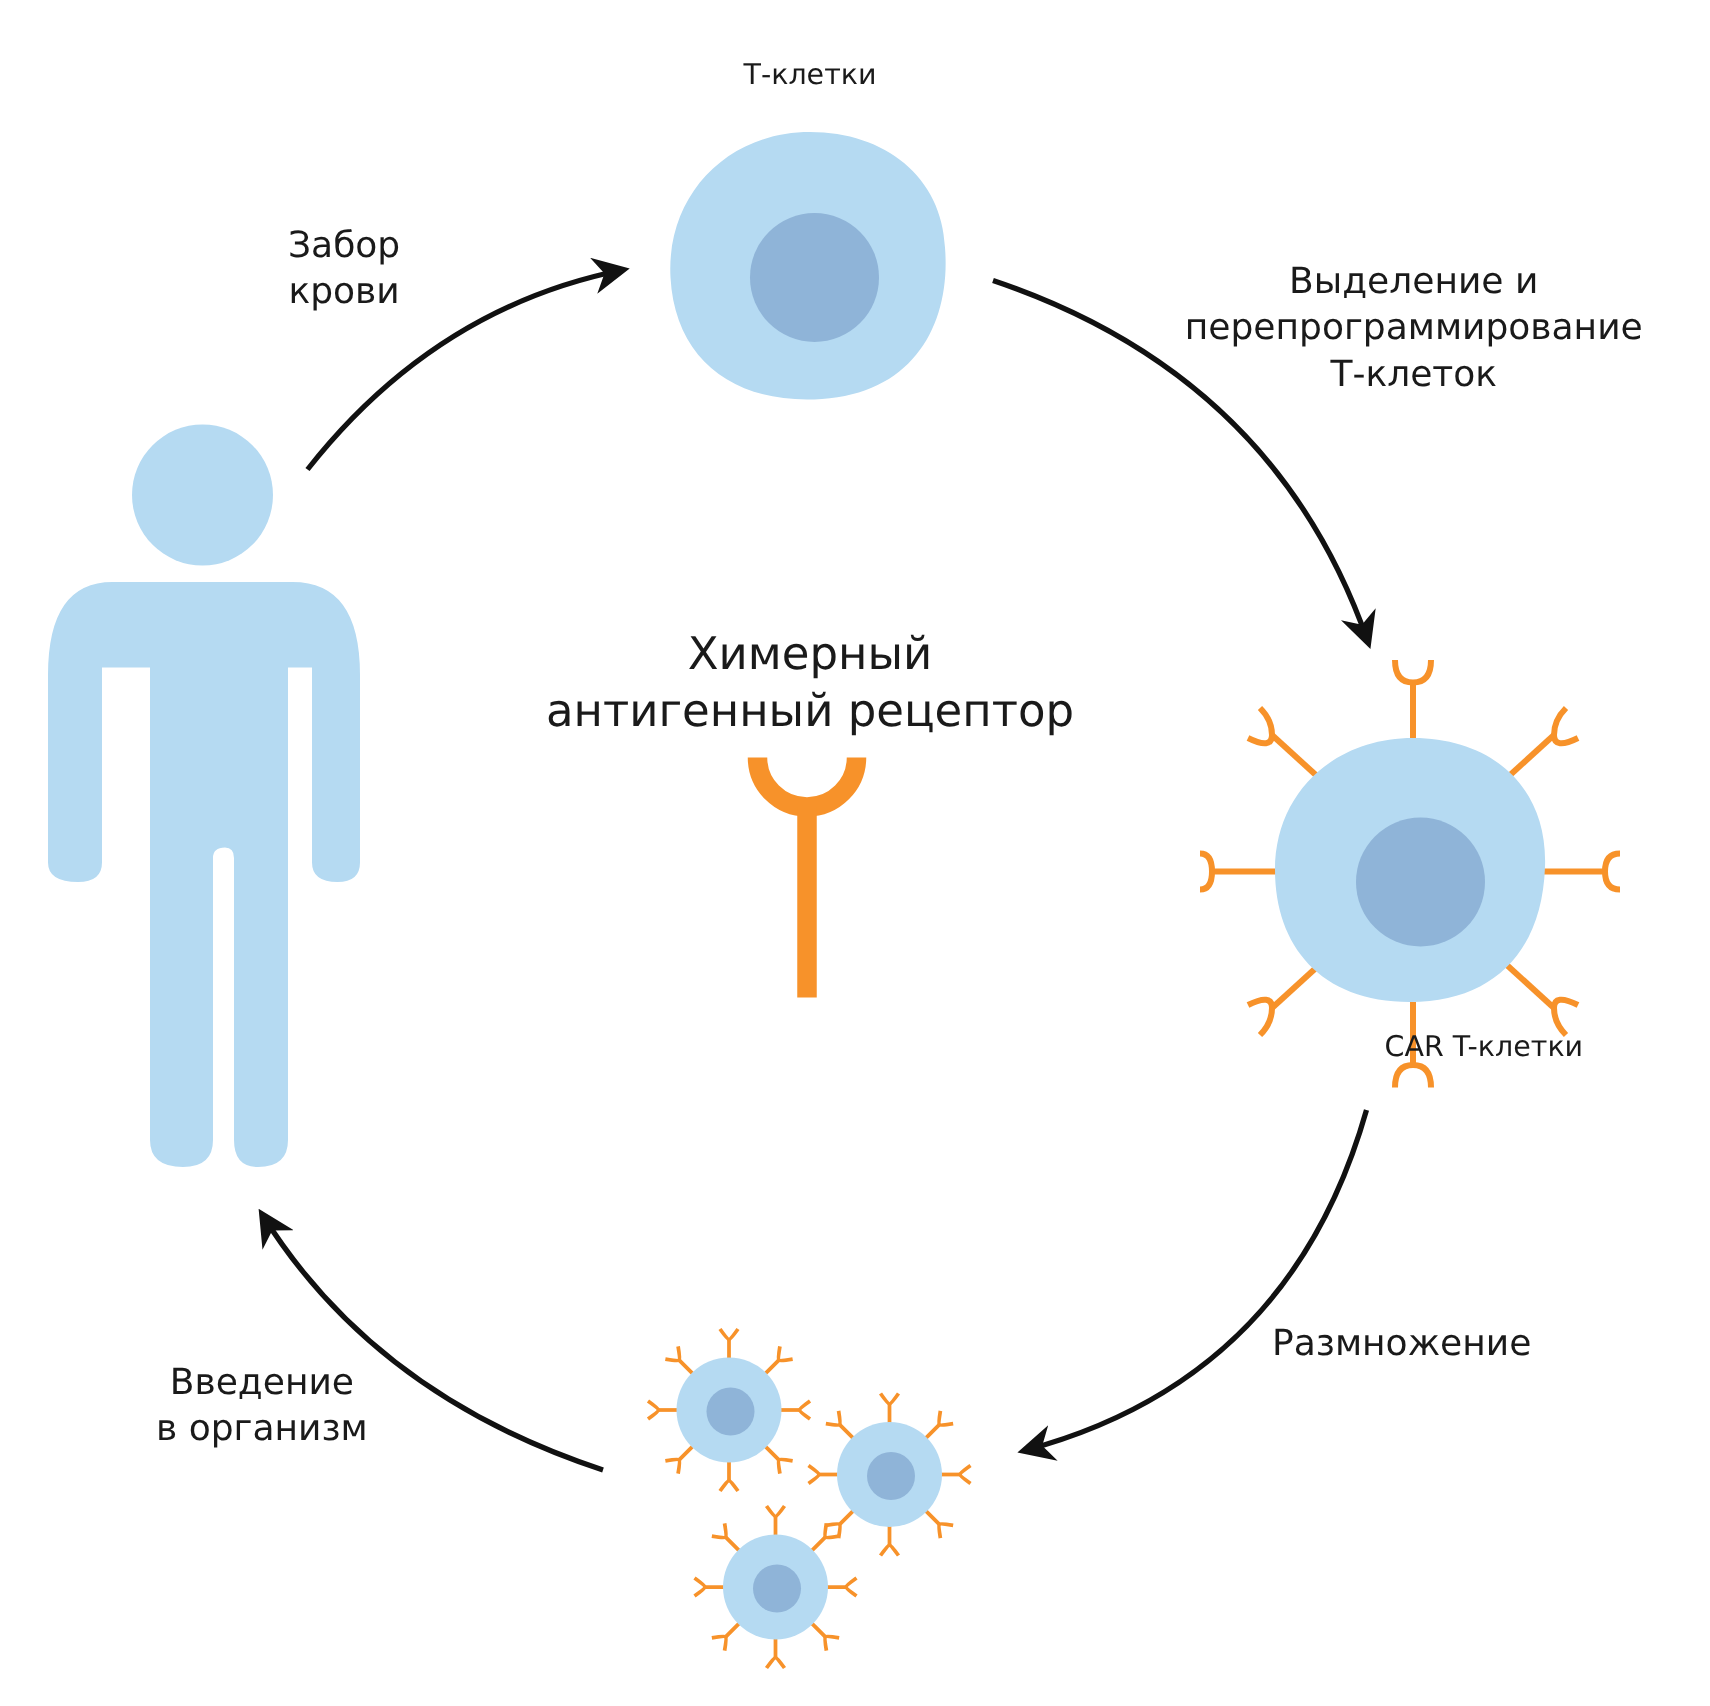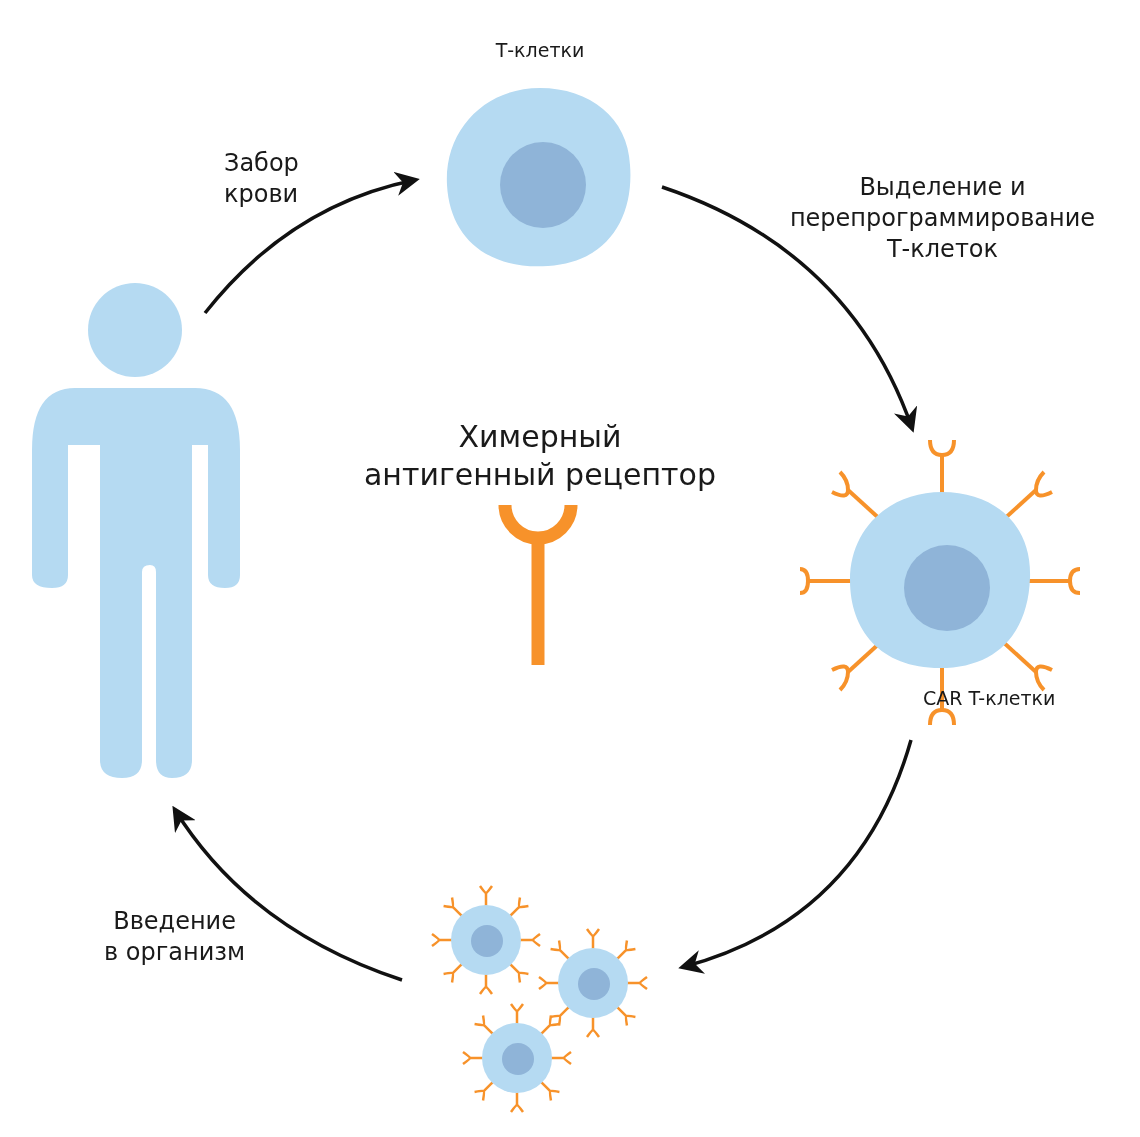--- a/index.html
+++ b/index.html
@@ -1,20 +1,20 @@
 <!DOCTYPE html>
 <html><head>
 <meta charset="utf-8">
 <style>
   html, body { margin:0; padding:0; background:#ffffff; }
   #stage { position:relative; width:1140px; height:1137px; overflow:hidden; background:#fff; }
   #stage svg { position:absolute; left:0; top:0; }
   .lbl { position:absolute; font-family:"DejaVu Sans", sans-serif; color:#1a1a1a; white-space:pre-line; line-height:1.3; }
   .l-tcells { left:470px; top:38px; width:140px; text-align:center; font-size:19px; }
-  .l-blood { left:192px; top:148px; font-size:24px; text-align:left;margin-left:32px; }
+  .l-blood { left:192px; top:148px; font-size:24px; text-align:center; }
   .l-select { left:770px; top:172px; width:345px; text-align:center; font-size:24px; }
   .l-chimeric { left:320px; top:418px; width:440px; text-align:center; font-size:30px; line-height:1.25; }
   .l-car { left:895px; top:686px; font-size:19px;margin-left:28px; }
   .l-expand { left:848px; top:880px; font-size:24px; }
   .l-infuse { left:104px; top:906px; font-size:24px; text-align:center; }
 </style>
 </head>
 <body>
 
 <div id="stage">
@@ -134,15 +134,16 @@
 
   <div class="lbl l-tcells">Т-клетки</div>
   <div class="lbl l-blood">Забор
 крови</div>
   <div class="lbl l-select">Выделение и
 перепрограммирование
 Т-клеток</div>
   <div class="lbl l-chimeric">Химерный
 антигенный рецептор</div>
   <div class="lbl l-car">CAR T-клетки</div>
+  <div class="lbl l-expand">Размножение</div>
   <div class="lbl l-infuse">Введение
 в организм</div>
 </div>
 
 </body></html>

